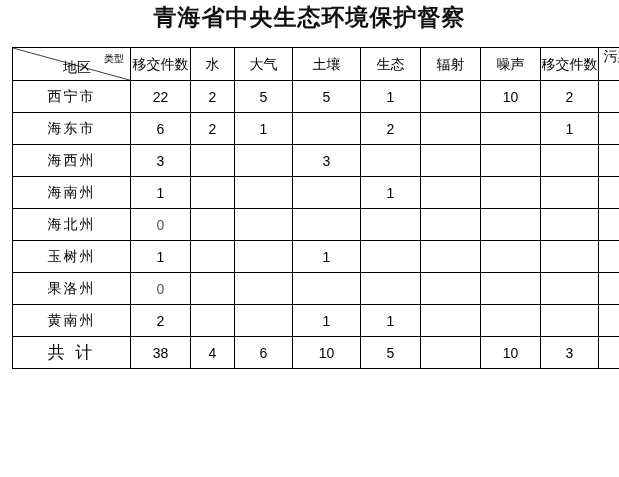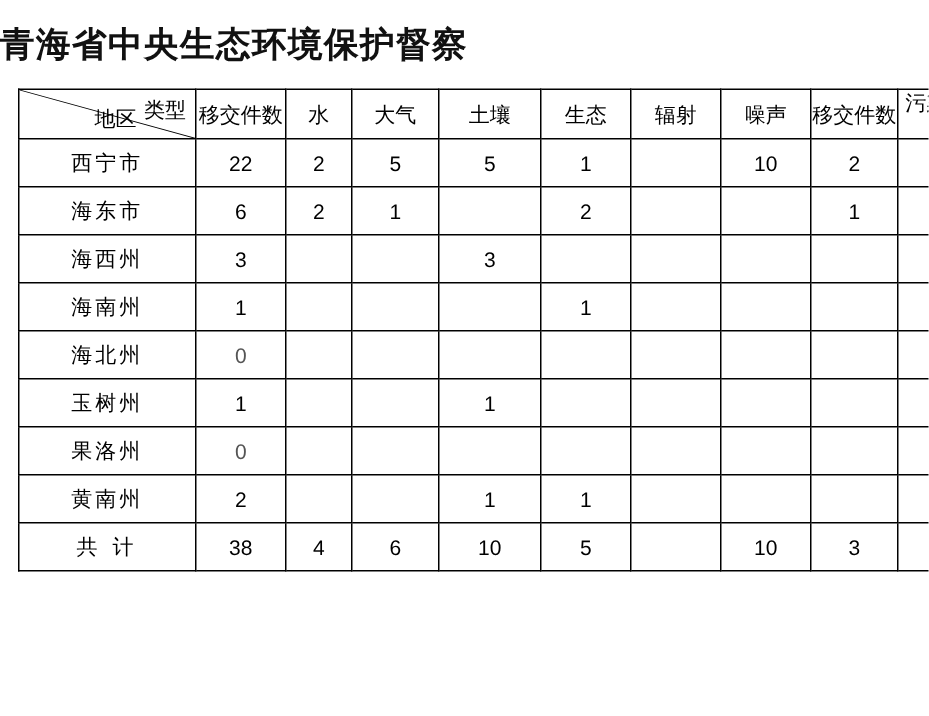--- a/index.html
+++ b/index.html
@@ -14,22 +14,22 @@
     color: #000000;
     overflow: hidden;
   }
   .page {
     position: relative;
     width: 619px;
     height: 477px;
     box-sizing: border-box;
   }
   .title-block {
-    text-align: left;
-    padding-top: 14px;
+    text-align: center;
+    padding-top: 2px;
   }
   .title-line {
     font-weight: bold;
     color: #111111;
     letter-spacing: 1px;
     line-height: 1.35;
   }
   .title-line-1 {
     font-size: 23px;
   }
@@ -68,21 +68,21 @@
     position: absolute;
     left: 0;
     top: 0;
     width: 100%;
     height: 100%;
   }
   .corner .cat {
     position: absolute;
     right: 6px;
     top: 5px;
-    font-size: 14px;
+    font-size: 10px;
   }
   .corner .reg {
     position: absolute;
     left: 6px;
     bottom: 5px;
     font-size: 14px;
     margin-left: 44px;
   }
   .two-line {
     line-height: 1.2;
@@ -94,21 +94,21 @@
   .total-col {
     font-size: 16px;
     font-weight: bold;
   }
   .total-row td {
     font-size: 16px;
     font-weight: bold;
   }
   .total-row td.region-cell {
     font-weight: normal;
-    font-size: 14px;
+    font-size: 17px;
     letter-spacing: 3px;
   }
   .num {
     font-size: 14px;
   }
   .grey {
     color: #555555;
   }
   col.c-region { width: 118px; }
   col.c-count  { width: 60px; }

